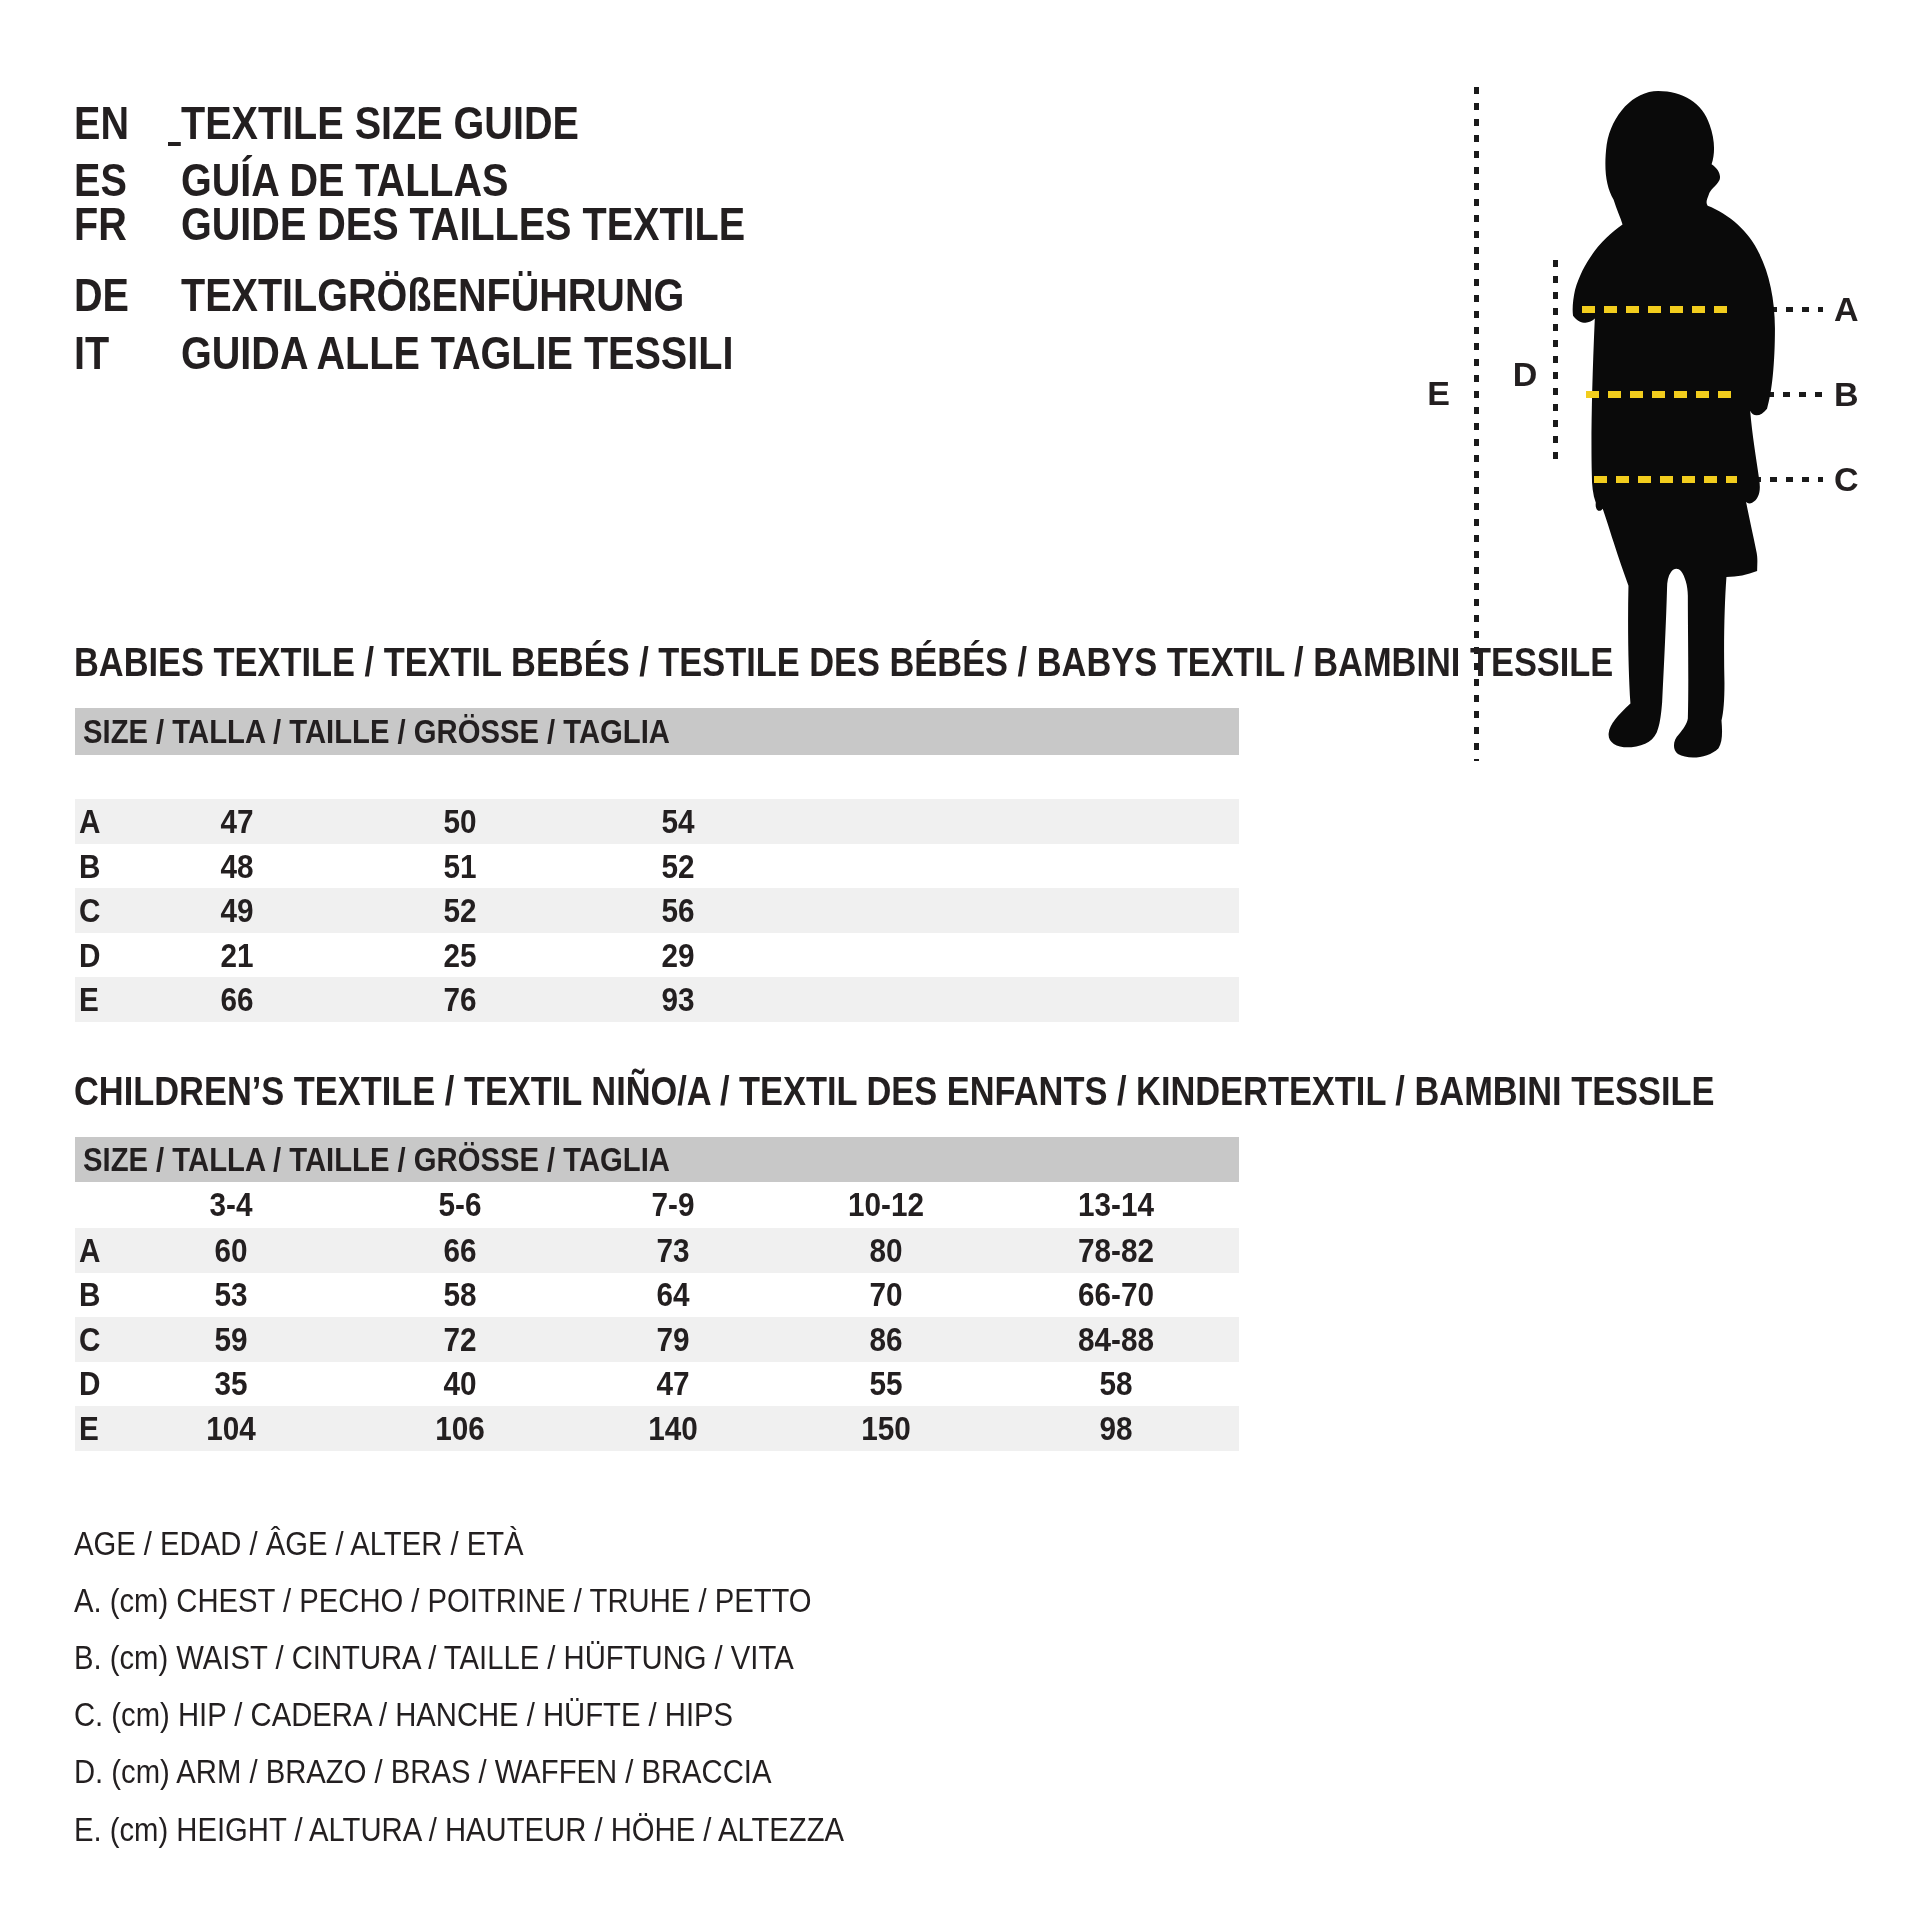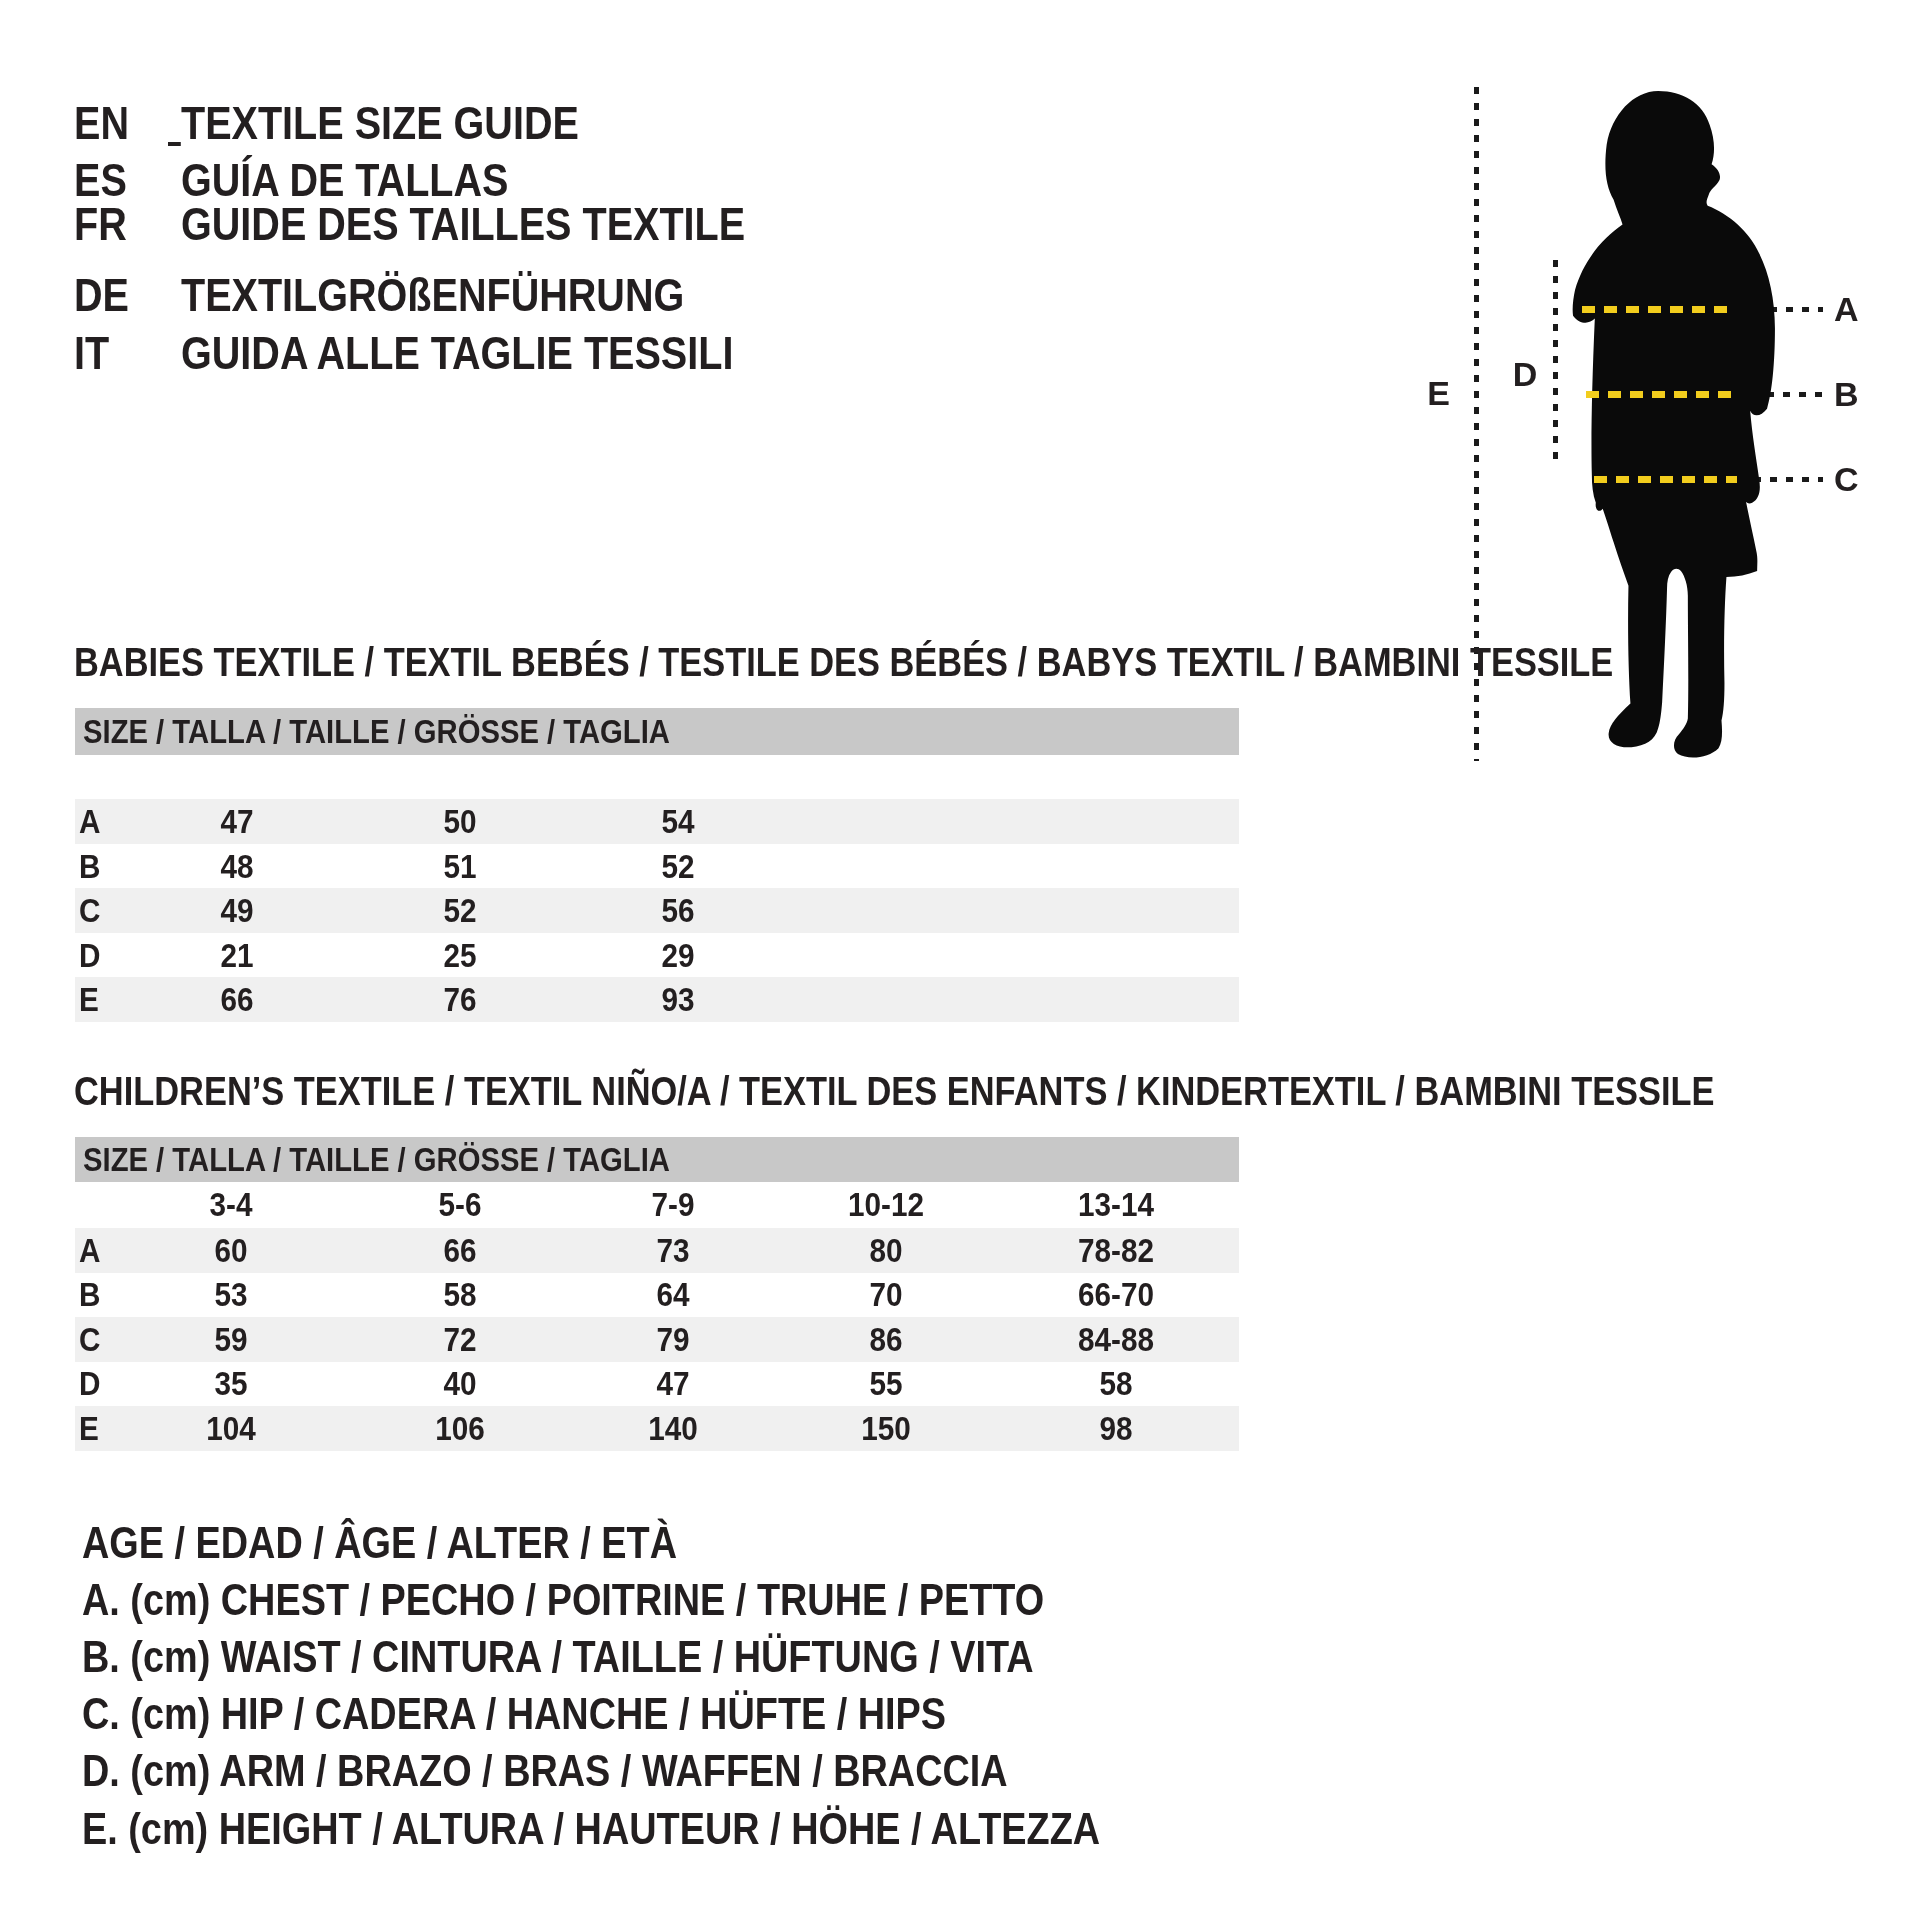--- a/index.html
+++ b/index.html
@@ -23,21 +23,21 @@
 
   
   .size-bar{position:absolute;left:75px;width:1164px;background:#c8c8c8;font-size:34px;font-weight:700;}
   .size-bar .cond{margin-left:8px;}
   .t-row{position:absolute;left:75px;width:1164px;}
   .t-shaded{background:#f0f0f0;}
   .t-cell{position:absolute;top:0;font-size:33px;font-weight:700;transform:translateX(-50%) scaleX(0.9);white-space:nowrap;}
   .t-label{position:absolute;left:4px;top:0;font-size:33px;font-weight:700;transform:scaleX(0.9);transform-origin:0 50%;}
 
   
-  .legend-row{position:absolute;left:82px;height:40px;line-height:40px;font-size:44px;font-weight:700;white-space:nowrap;}
+  .legend-row{position:absolute;left:74px;height:40px;line-height:40px;font-size:34px;font-weight:400;white-space:nowrap;}
 
   
   .vdots{position:absolute;width:5px;background:repeating-linear-gradient(to bottom,#1a1a1a 0 7px,transparent 7px 16px);}
   .hdots{position:absolute;height:5px;background:repeating-linear-gradient(to right,#1a1a1a 0 7px,transparent 7px 16px);}
   .hyellow{position:absolute;height:7px;background:repeating-linear-gradient(to right,#f2cd1d 0 13px,transparent 13px 22px);z-index:3;}
   .fig-label{position:absolute;font-size:34px;font-weight:700;height:34px;line-height:34px;}
 </style>
 </head>
 <body>
 

